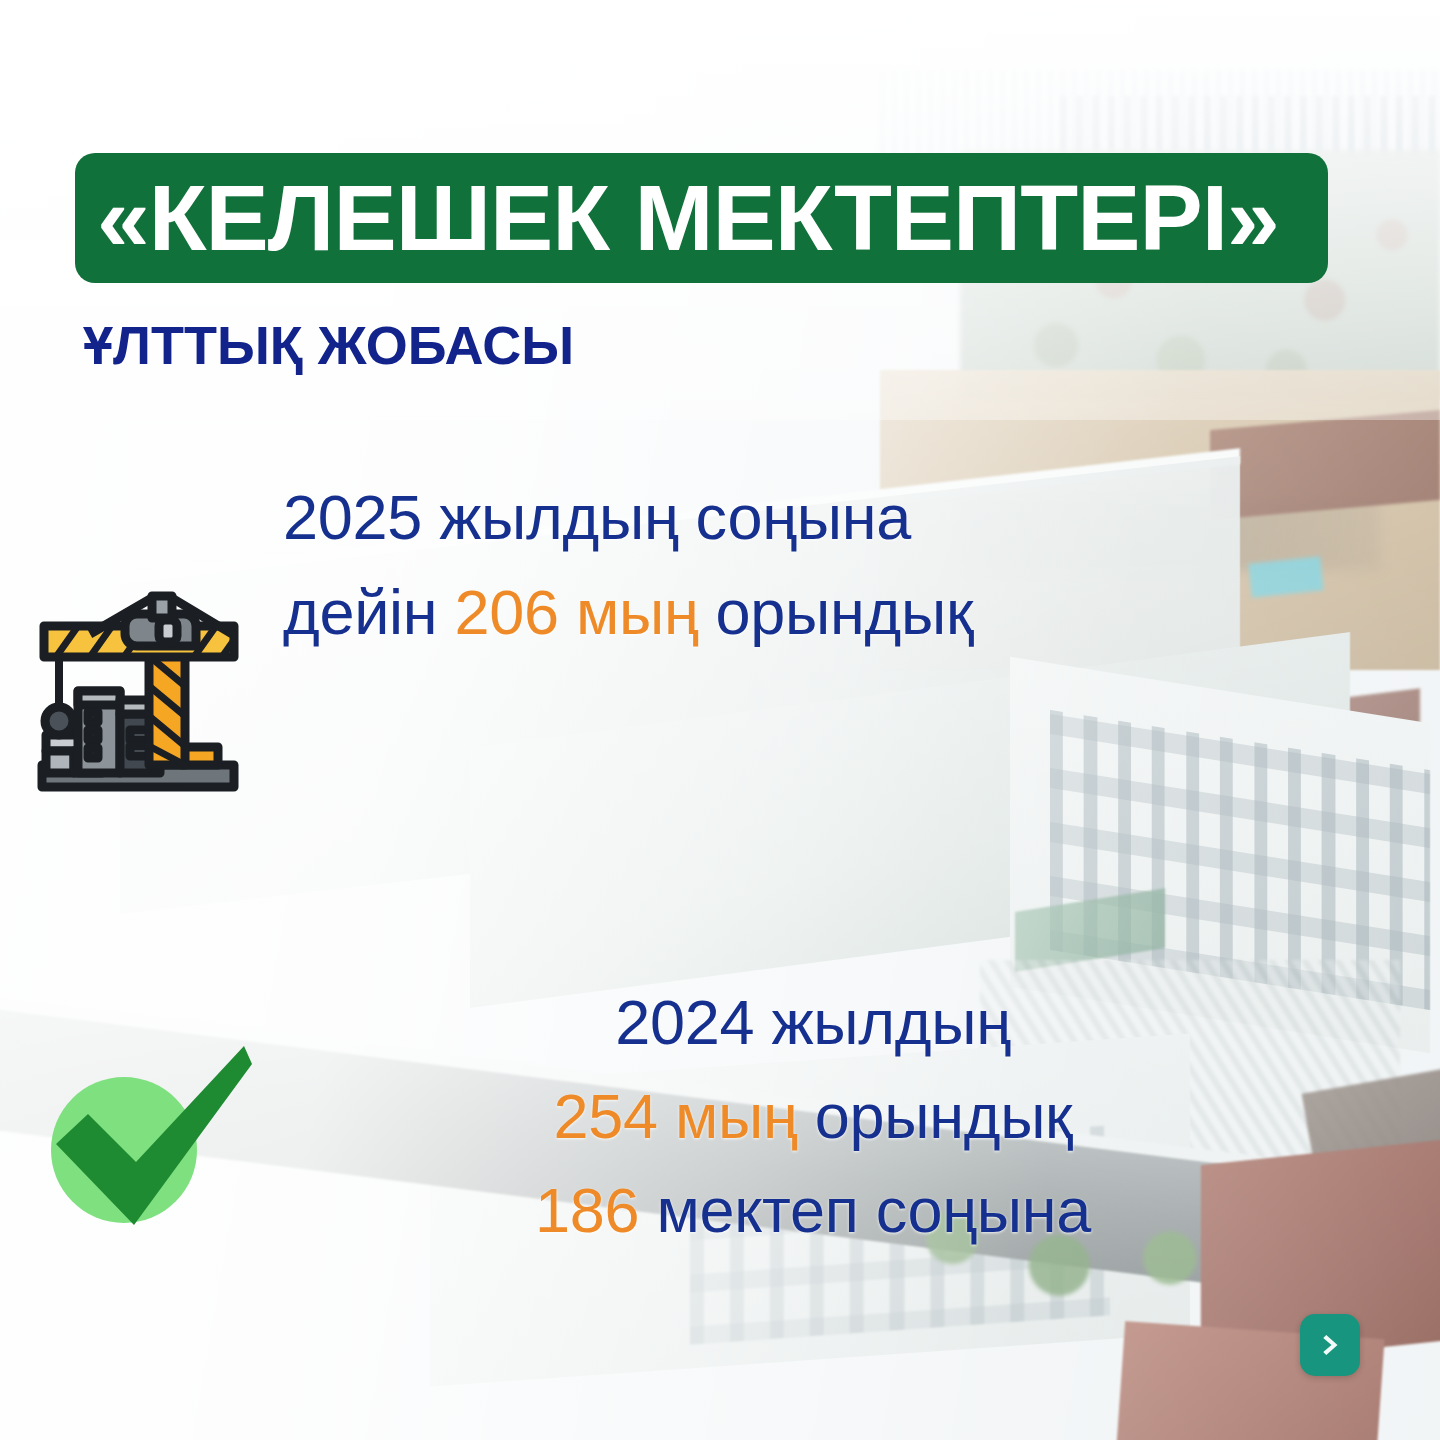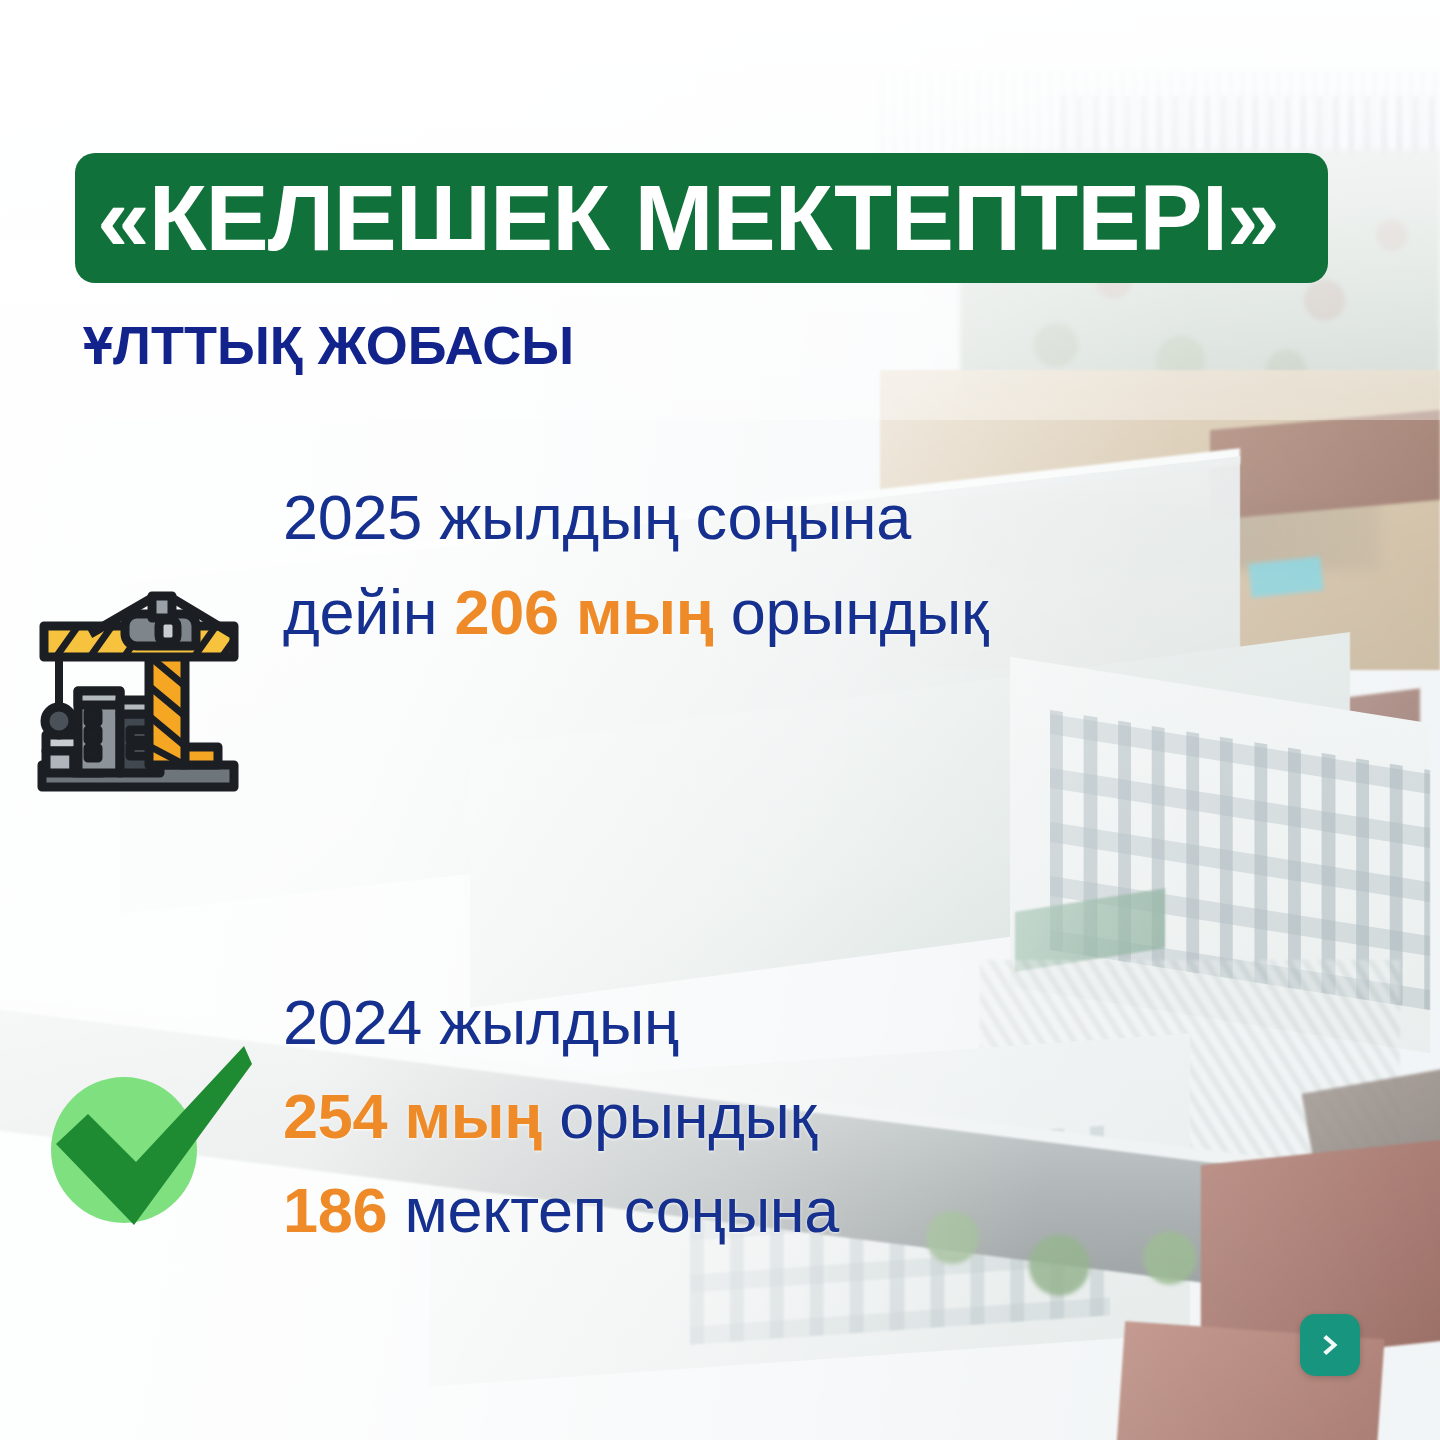--- a/index.html
+++ b/index.html
@@ -259,23 +259,23 @@
     width: 1060px;
     font-size: 63px;
     line-height: 95px;
     color: var(--navy, #16308F);
     font-weight: 400;
     letter-spacing: -.3px;
     text-shadow: 0 1px 3px rgba(255,255,255,.85);
   }
   .stat-text .hl {
     color: var(--orange, #EE8B28);
-    font-weight: 700;
-  }
-  #block-done .stat-text { line-height: 94px; }
+    font-weight: 400;
+  }
+  #block-done .stat-text { line-height: 94px; text-align: center; }
 
   
   .crane-icon {
     position: absolute;
     left: 26px; top: 582px;
     width: 224px; height: 218px;
   }
   
   .check-icon {
     position: absolute;

